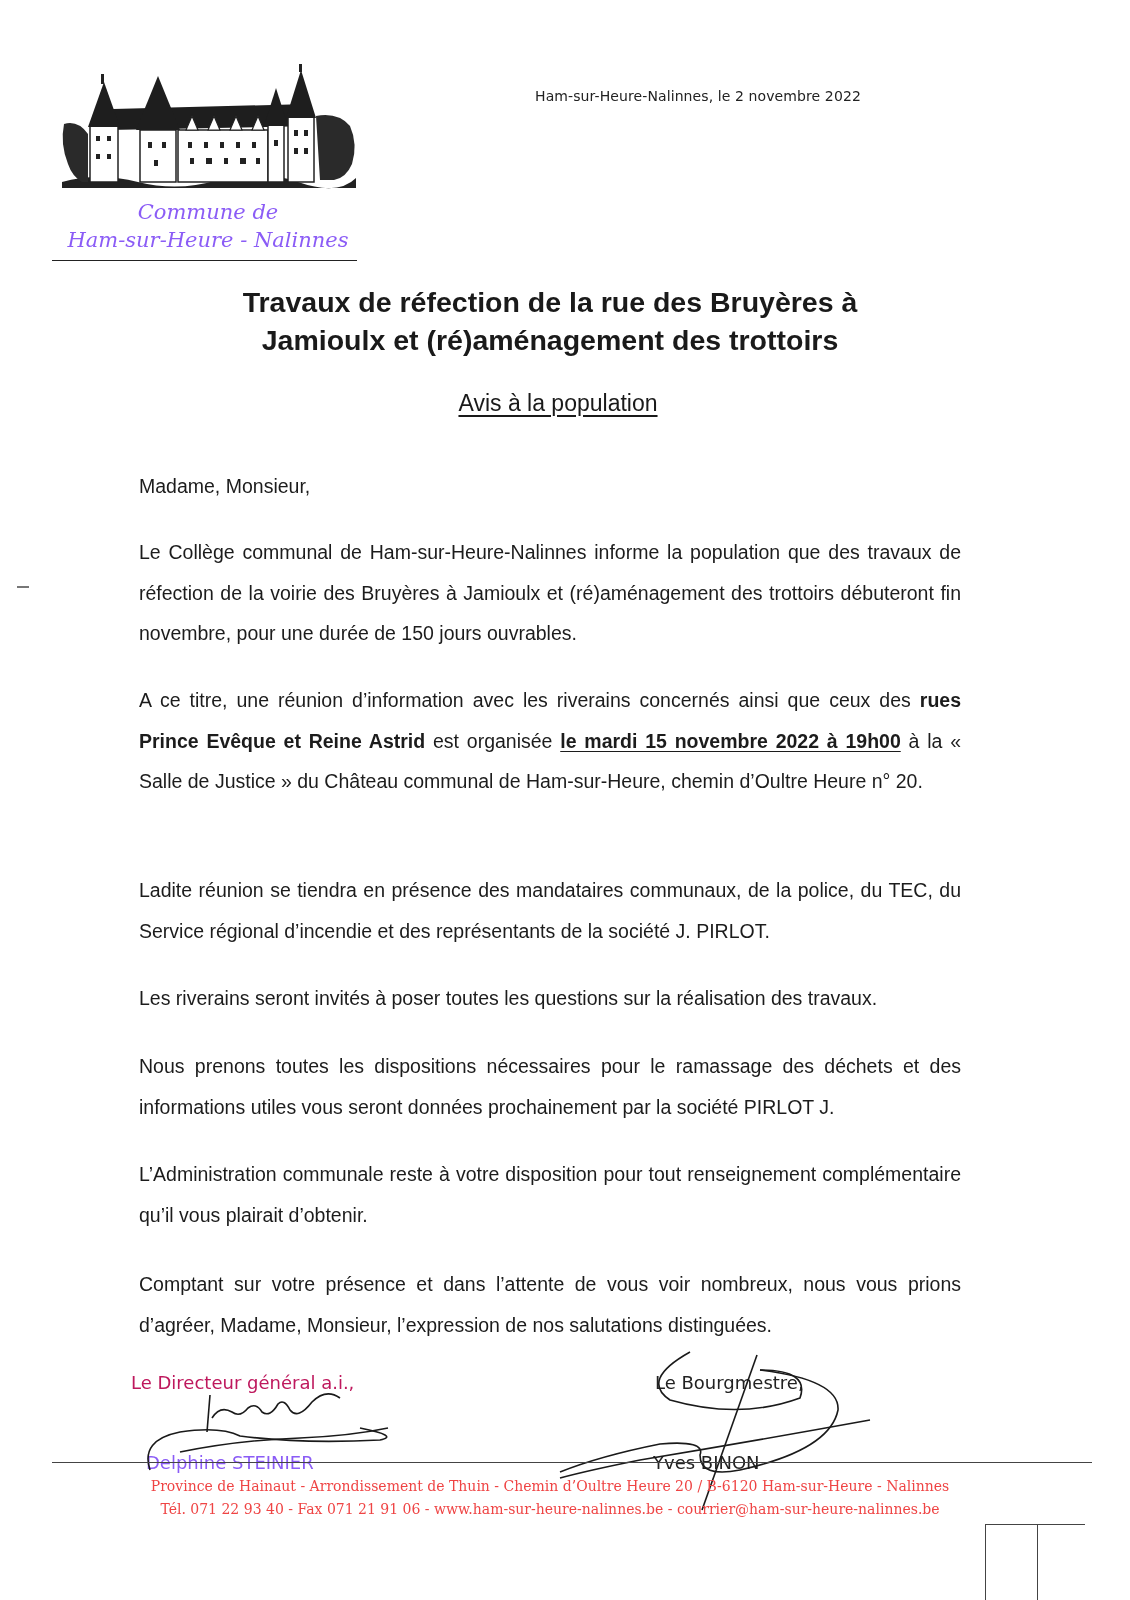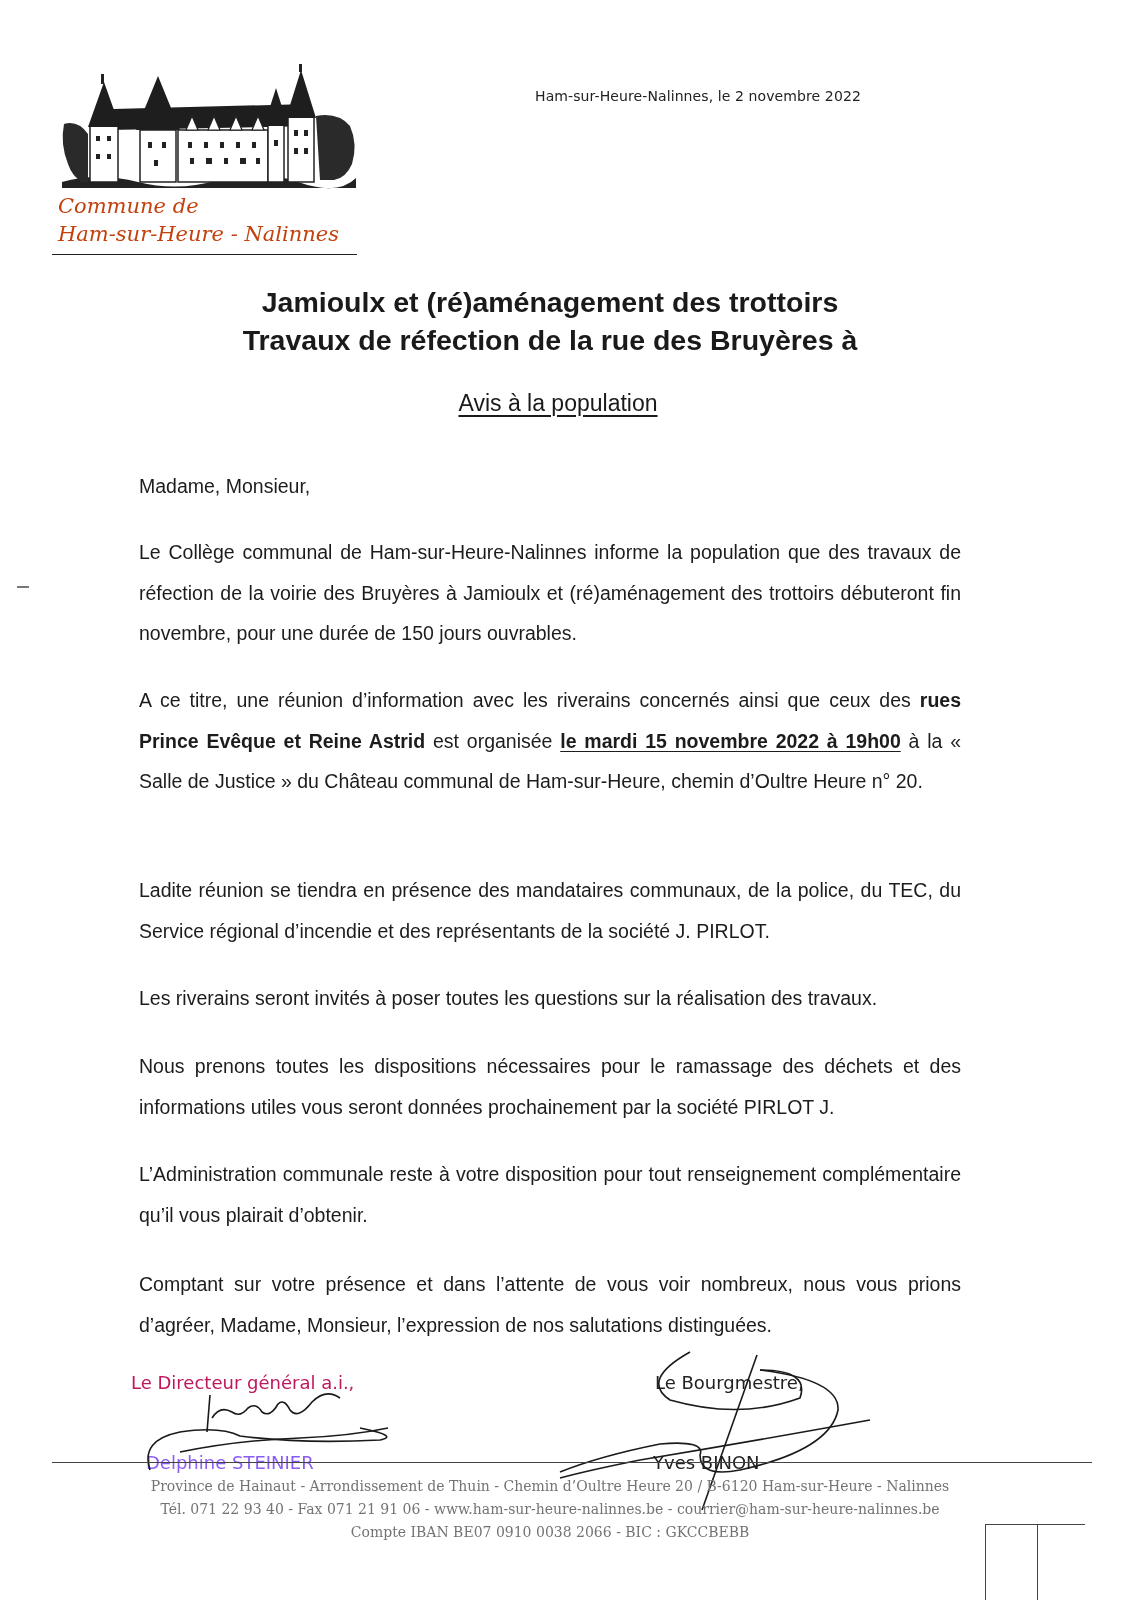--- a/index.html
+++ b/index.html
@@ -1,20 +1,20 @@
 <!DOCTYPE html>
 <html><head>
 <meta charset="utf-8">
 <style>
   html, body { margin:0; padding:0; background:#ffffff; }
   body { width:1130px; height:1600px; position:relative; overflow:hidden; color:#1a1a1a; font-family:"DejaVu Sans", sans-serif; }
 
   .logo { position:absolute; left:58px; top:64px; width:300px; }
   .logo svg { display:block; }
-  .logo-caption { font-family:"DejaVu Serif", serif; font-style:italic; font-size:21px; line-height:28px; color:#c2410c; margin-top:0; }
+  .logo-caption { font-family:"DejaVu Serif", serif; font-style:italic; font-size:21px; text-align:center; line-height:28px; color:#8b5cf6; margin-top:6px; }
   .logo-rule { border-top:1.5px solid #222; margin:6px 0 0 -6px; width:305px; }
 
   .date-line { position:absolute; left:535px; top:88px; font-size:14px; letter-spacing:0.1px; color:#222; }
 
   .title { position:absolute; left:0; top:283px; width:1100px; text-align:center; font-family:"Liberation Sans", sans-serif; font-weight:bold; font-size:28.5px; line-height:38px; color:#1a1a1a; }
   .subtitle { position:absolute; left:8px; top:390px; width:1100px; text-align:center; font-family:"Liberation Sans", sans-serif; font-weight:normal; font-size:23px; color:#1a1a1a; }
   .subtitle span { text-decoration:underline; text-underline-offset:4px; }
 
   .body { position:absolute; left:131px; width:838px; font-family:"Liberation Sans", sans-serif; font-size:19.5px; line-height:40.5px; color:#1c1c1c; text-align:justify; }
   .body p { margin:8px; }
@@ -23,21 +23,21 @@
 
   .margin-dash { position:absolute; left:17px; top:586px; width:12px; height:1.5px; background:#777; }
 
   .sig-left-title { position:absolute; left:131px; top:1372px; font-size:18px; color:#be185d; }
   .sig-right-title { position:absolute; left:655px; top:1372px; font-size:18px; color:#222; }
   .sig-left-name { position:absolute; left:146px; top:1452px; font-size:18px; color:#8b5cf6; }
   .sig-right-name { position:absolute; left:653px; top:1452px; font-size:18px; color:#222; }
   .sig-svg { position:absolute; left:0; top:0; pointer-events:none; }
 
   .footer-rule { position:absolute; left:52px; top:1462px; width:1040px; border-top:1px solid #444; }
-  .footer { position:absolute; left:0; top:1475px; width:1100px; text-align:center; font-family:"DejaVu Serif", serif; font-size:14px; line-height:23px; color:#737373; }
+  .footer { position:absolute; left:0; top:1475px; width:1100px; text-align:center; font-family:"DejaVu Serif", serif; font-size:14px; line-height:23px; color:#ef4444; }
 
   .corner-box { position:absolute; left:985px; top:1524px; width:100px; height:76px; }
   .corner-box .h { position:absolute; left:0; top:0; width:100%; border-top:1px solid #444; }
   .corner-box .v1 { position:absolute; left:0; top:0; height:100%; border-left:1px solid #444; }
   .corner-box .v2 { position:absolute; left:52px; top:0; height:100%; border-left:1px solid #444; }
 </style>
 </head>
 <body>
 
 <div class="logo">
@@ -92,22 +92,22 @@
   <div class="logo-caption">
     <div>Commune de</div>
     <div>Ham-sur-Heure - Nalinnes</div>
   </div>
   <div class="logo-rule"></div>
 </div>
 
 <div class="date-line">Ham-sur-Heure-Nalinnes, le 2 novembre 2022</div>
 
 <div class="title">
+  <div>Travaux de réfection de la rue des Bruyères à</div>
   <div>Jamioulx et (ré)aménagement des trottoirs</div>
-  <div>Travaux de réfection de la rue des Bruyères à</div>
 </div>
 
 <div class="subtitle">
   <span>Avis à la population</span>
 </div>
 
 <div class="margin-dash"></div>
 
 <div class="body" style="top:458px;">
   <p>Madame, Monsieur,</p>
@@ -158,20 +158,19 @@
     <path d="M757 1355 L702 1510"></path>
     <path d="M870 1420 Q760 1440 640 1460 Q590 1470 560 1478"></path>
   </g>
 </svg>
 
 <div class="footer-rule"></div>
 
 <div class="footer">
   <div>Province de Hainaut  -  Arrondissement de Thuin  -  Chemin d’Oultre Heure 20  /  B-6120 Ham-sur-Heure - Nalinnes</div>
   <div>Tél. 071 22 93 40  -  Fax 071 21 91 06  -  www.ham-sur-heure-nalinnes.be  -  courrier@ham-sur-heure-nalinnes.be</div>
-  <div>Compte IBAN BE07 0910 0038 2066  -  BIC : GKCCBEBB</div>
 </div>
 
 <div class="corner-box">
   <div class="h"></div>
     <div class="v1"></div>
     <div class="v2"></div>
 </div>
 
 </body></html>

